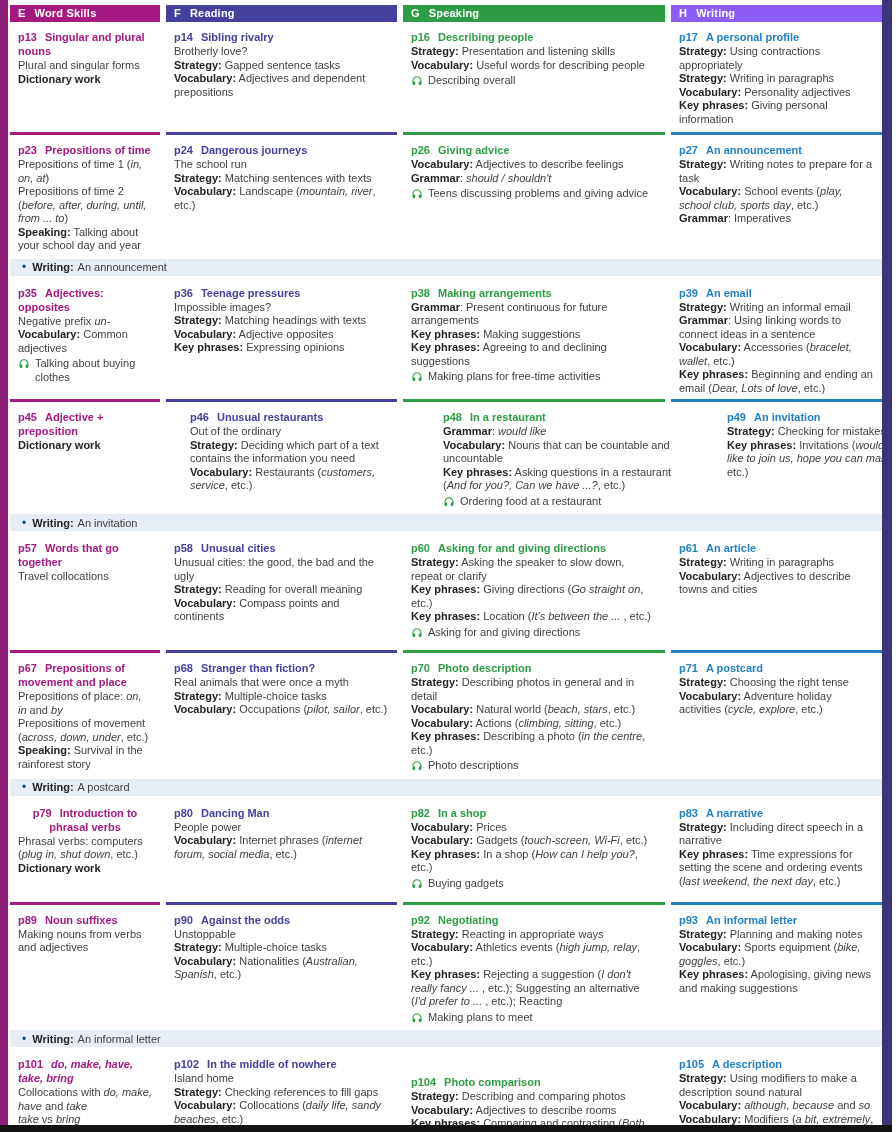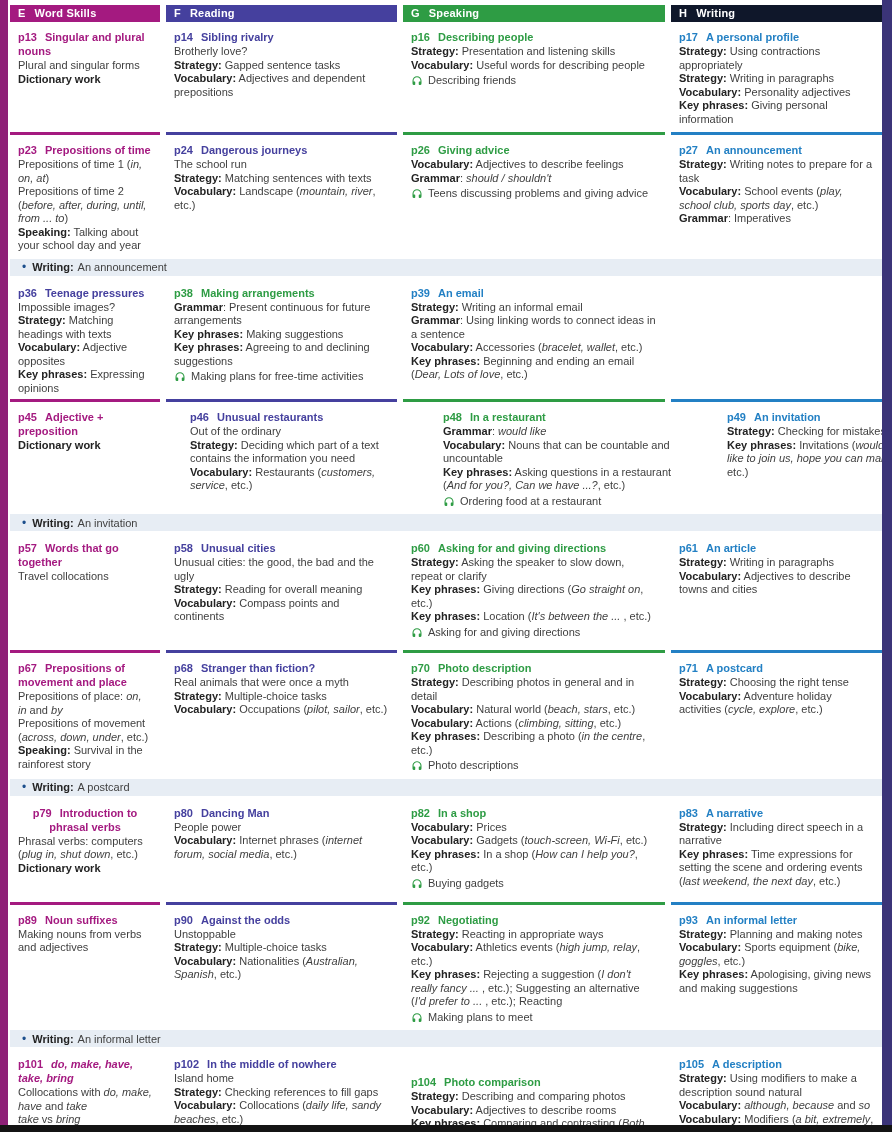--- a/index.html
+++ b/index.html
@@ -30,21 +30,21 @@
 </head>
 <body>
 
 <div class="page">
   <div class="left-strip" style="background: rgb(142, 32, 119);"></div>
   <div class="content">
     <div class="grid" id="hdr-row">
         <div class="hdr" style="background: rgb(164, 26, 128);"><span class="letter">E</span><span>Word Skills</span></div>
         <div class="hdr" style="background: rgb(69, 64, 158);"><span class="letter">F</span><span>Reading</span></div>
         <div class="hdr" style="background: rgb(46, 156, 68);"><span class="letter">G</span><span>Speaking</span></div>
-        <div class="hdr" style="background: #0f172a;"><span class="letter">H</span><span>Writing</span></div>
+        <div class="hdr" style="background: #8b5cf6;"><span class="letter">H</span><span>Writing</span></div>
       </div>
     <div id="toc-body">
         <div class="grid" style="min-height: 106px;">
           <div class="cell">
             <div class="cell-title" style="color: rgb(164, 26, 128);"><span class="pg">p13</span><span>Singular and plural nouns</span></div>
             <div class="line">Plural and singular forms</div>
             <div class="line"><b>Dictionary work</b></div>
           </div>
           <div class="cell">
             <div class="cell-title" style="color: rgb(69, 64, 158);"><span class="pg">p14</span><span>Sibling rivalry</span></div>
@@ -53,21 +53,21 @@
             <div class="line"><b>Vocabulary:</b> Adjectives and dependent prepositions</div>
           </div>
           <div class="cell">
             <div class="cell-title" style="color: rgb(46, 156, 68);"><span class="pg">p16</span><span>Describing people</span></div>
             <div class="line"><b>Strategy:</b> Presentation and listening skills</div>
             <div class="line"><b>Vocabulary:</b> Useful words for describing people</div>
             <div class="line listen">
               <svg class="hp" viewBox="0 0 24 24" xmlns="http://www.w3.org/2000/svg">
     <path d="M12 2.5c-5 0-9 4-9 9V17a3 3 0 0 0 3 3h1.2c.7 0 1.3-.6 1.3-1.3v-4.4c0-.7-.6-1.3-1.3-1.3H5.1v-1.5c0-3.8 3.1-6.9 6.9-6.9s6.9 3.1 6.9 6.9V13h-2.1c-.7 0-1.3.6-1.3 1.3v4.4c0 .7.6 1.3 1.3 1.3H18a3 3 0 0 0 3-3v-5.5c0-5-4-9-9-9z" fill="#2e9c44"></path>
   </svg>
-              <span>Describing friends</span>
+              <span>Describing overall</span>
             </div>
           </div>
           <div class="cell">
             <div class="cell-title" style="color: rgb(35, 128, 196);"><span class="pg">p17</span><span>A personal profile</span></div>
             <div class="line"><b>Strategy:</b> Using contractions appropriately</div>
             <div class="line"><b>Strategy:</b> Writing in paragraphs</div>
             <div class="line"><b>Vocabulary:</b> Personality adjectives</div>
             <div class="line"><b>Key phrases:</b> Giving personal information</div>
           </div>
         </div>
@@ -107,20 +107,31 @@
             <div class="line"><b>Vocabulary:</b> School events (<i>play, school club, sports day</i>, etc.)</div>
             <div class="line"><b>Grammar</b>: Imperatives</div>
           </div>
         </div>
         <div class="band" style="background: rgb(231, 237, 244);">
           <span class="bullet" style="color: rgb(28, 78, 140);">•</span>
           <b>Writing:</b>
           <span> An announcement</span>
         </div>
         <div class="grid" style="min-height: 99px;">
+          <div class="cell">
+            <div class="cell-title" style="color: rgb(164, 26, 128);"><span class="pg">p35</span><span>Adjectives: opposites</span></div>
+            <div class="line">Negative prefix <i>un-</i></div>
+            <div class="line"><b>Vocabulary:</b> Common adjectives</div>
+            <div class="line listen">
+              <svg class="hp" viewBox="0 0 24 24" xmlns="http://www.w3.org/2000/svg">
+    <path d="M12 2.5c-5 0-9 4-9 9V17a3 3 0 0 0 3 3h1.2c.7 0 1.3-.6 1.3-1.3v-4.4c0-.7-.6-1.3-1.3-1.3H5.1v-1.5c0-3.8 3.1-6.9 6.9-6.9s6.9 3.1 6.9 6.9V13h-2.1c-.7 0-1.3.6-1.3 1.3v4.4c0 .7.6 1.3 1.3 1.3H18a3 3 0 0 0 3-3v-5.5c0-5-4-9-9-9z" fill="#2e9c44"></path>
+  </svg>
+              <span>Talking about buying clothes</span>
+            </div>
+          </div>
           <div class="cell">
             <div class="cell-title" style="color: rgb(69, 64, 158);"><span class="pg">p36</span><span>Teenage pressures</span></div>
             <div class="line">Impossible images?</div>
             <div class="line"><b>Strategy:</b> Matching headings with texts</div>
             <div class="line"><b>Vocabulary:</b> Adjective opposites</div>
             <div class="line"><b>Key phrases:</b> Expressing opinions</div>
           </div>
           <div class="cell">
             <div class="cell-title" style="color: rgb(46, 156, 68);"><span class="pg">p38</span><span>Making arrangements</span></div>
             <div class="line"><b>Grammar</b>: Present continuous for future arrangements</div>

